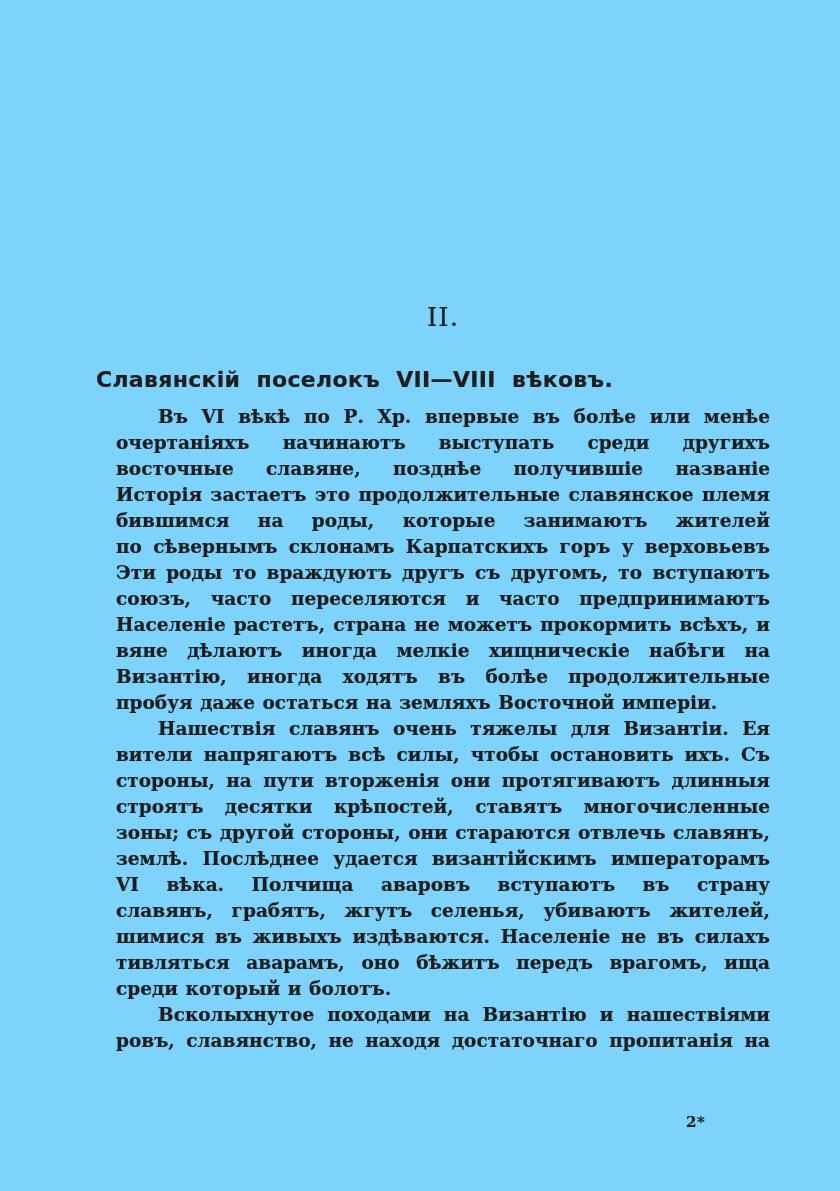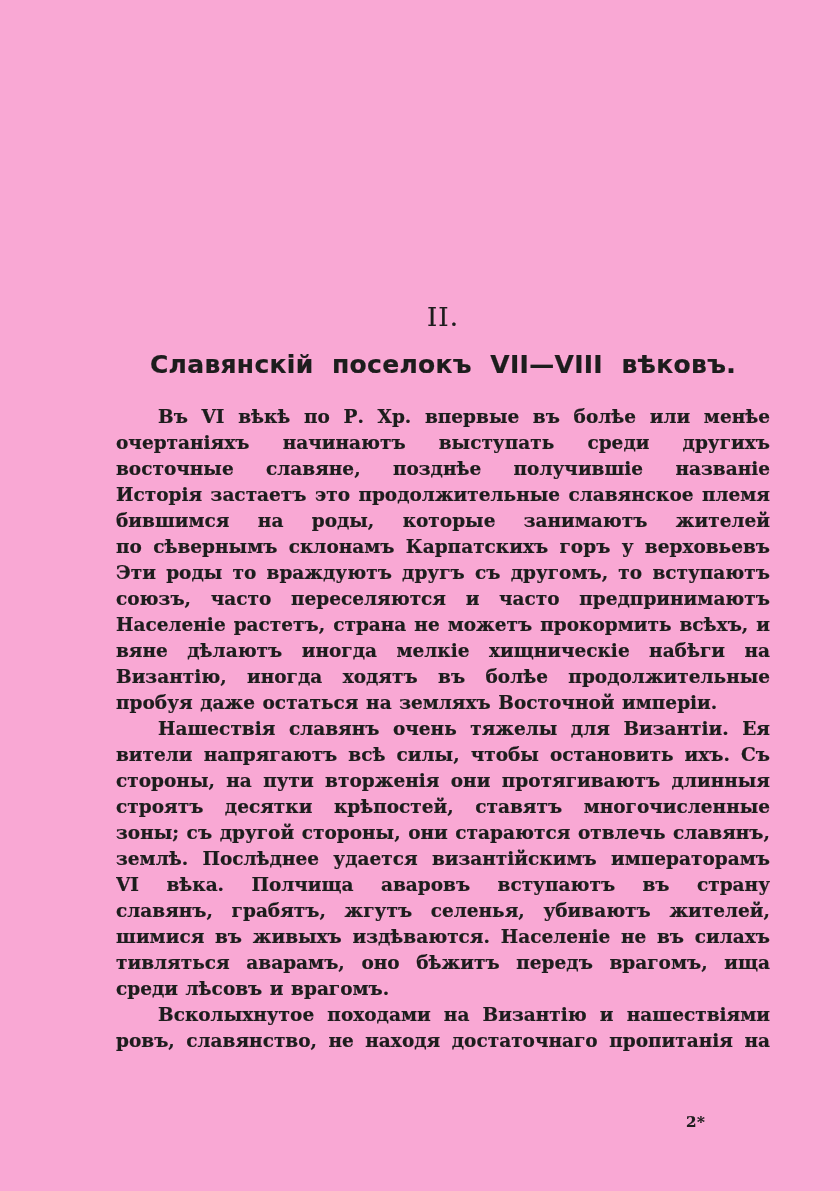--- a/index.html
+++ b/index.html
@@ -1,47 +1,46 @@
 <!DOCTYPE html>
 <html><head>
 <meta charset="utf-8">
 <style>
   html, body { margin: 0; padding: 0; background: #e9e9e7; }
   .page {
     position: relative;
     width: 840px;
     height: 1191px;
     margin: 0 auto;
-    background: #f9a8d4;
+    background: #7dd3fc;
     color: #1d1d1d;
     font-family: "DejaVu Serif", "DejaVu Sans", serif;
     overflow: hidden;
     -webkit-text-stroke: 0.2px currentColor;
   }
   .chapter-number {
     position: absolute;
     top: 301px;
     left: 116px;
     width: 654px;
     text-align: center;
     font-size: 26px;
     line-height: 32px;
     letter-spacing: 1px;
     font-weight: 500;
   }
   .chapter-title {
     position: absolute;
-    top: 351px;
+    top: 366px;
     left: 96px;
     width: 694px;
     margin: 0;
-    text-align: center;
     font-family: "DejaVu Sans", sans-serif;
     font-weight: bold;
-    font-size: 25px;
+    font-size: 22px;
     line-height: 28px;
     word-spacing: 0.38em;
     letter-spacing: 0.3px;
     white-space: nowrap;
   }
   .body-text {
     position: absolute;
     top: 404px;
     left: 116px;
     width: 654px;
@@ -99,21 +98,21 @@
       <div class="line indent">Нашествія славянъ очень тяжелы для Византіи. Ея пра-</div>
       <div class="line">вители напрягаютъ всѣ силы, чтобы остановить ихъ. Съ одной</div>
       <div class="line">стороны, на пути вторженія они протягиваютъ длинныя стѣны,</div>
       <div class="line">строятъ десятки крѣпостей, ставятъ многочисленные гарни-</div>
       <div class="line">зоны; съ другой стороны, они стараются отвлечь славянъ,</div>
       <div class="line">землѣ. Послѣднее удается византійскимъ императорамъ въ концѣ</div>
       <div class="line">VI вѣка. Полчища аваровъ вступаютъ въ страну прикарпатскихъ</div>
       <div class="line">славянъ, грабятъ, жгутъ селенья, убиваютъ жителей, надъ остав-</div>
       <div class="line">шимися въ живыхъ издѣваются. Населеніе не въ силахъ сопро-</div>
       <div class="line">тивляться аварамъ, оно бѣжитъ передъ врагомъ, ища спасенія</div>
-      <div class="line last">среди лѣсовъ и врагомъ.</div>
+      <div class="line last">среди который и болотъ.</div>
     </div>
 
     <div class="paragraph">
       <div class="line indent">Всколыхнутое походами на Византію и нашествіями ава-</div>
       <div class="line">ровъ, славянство, не находя достаточнаго пропитанія на преж-</div>
     </div>
 
   </div>
 
   <div class="signature-mark">2*</div>

